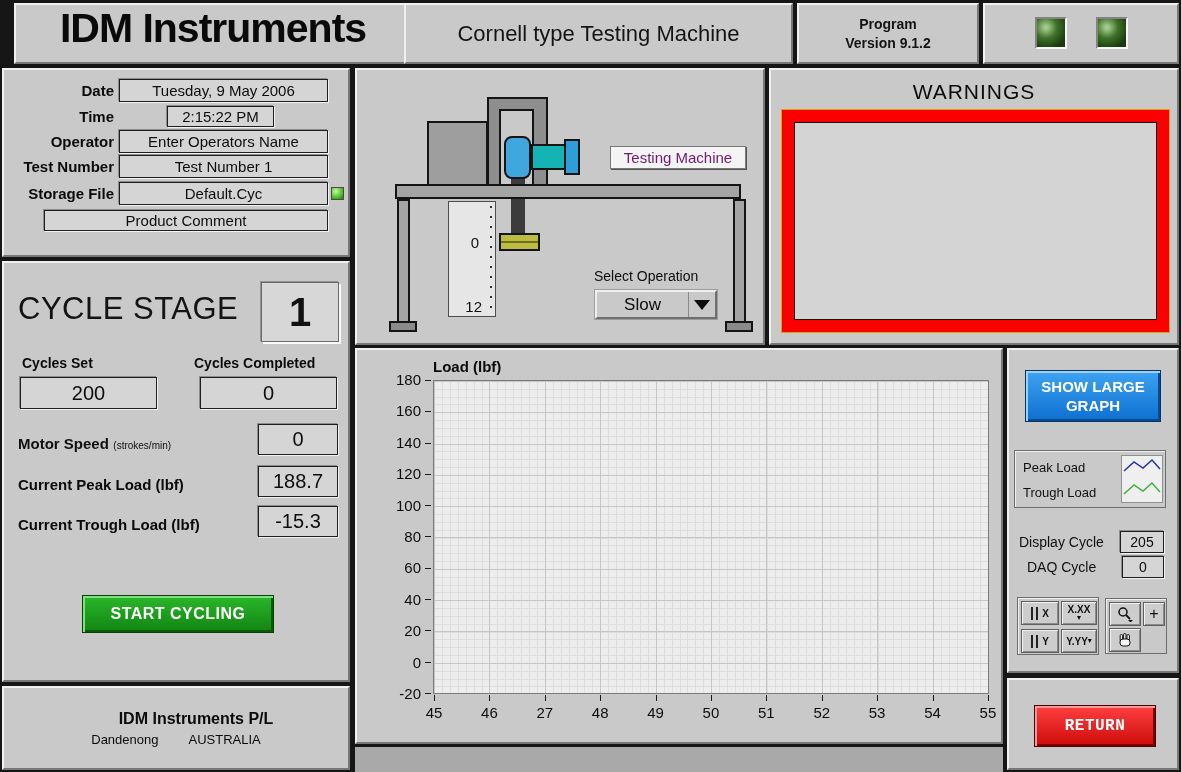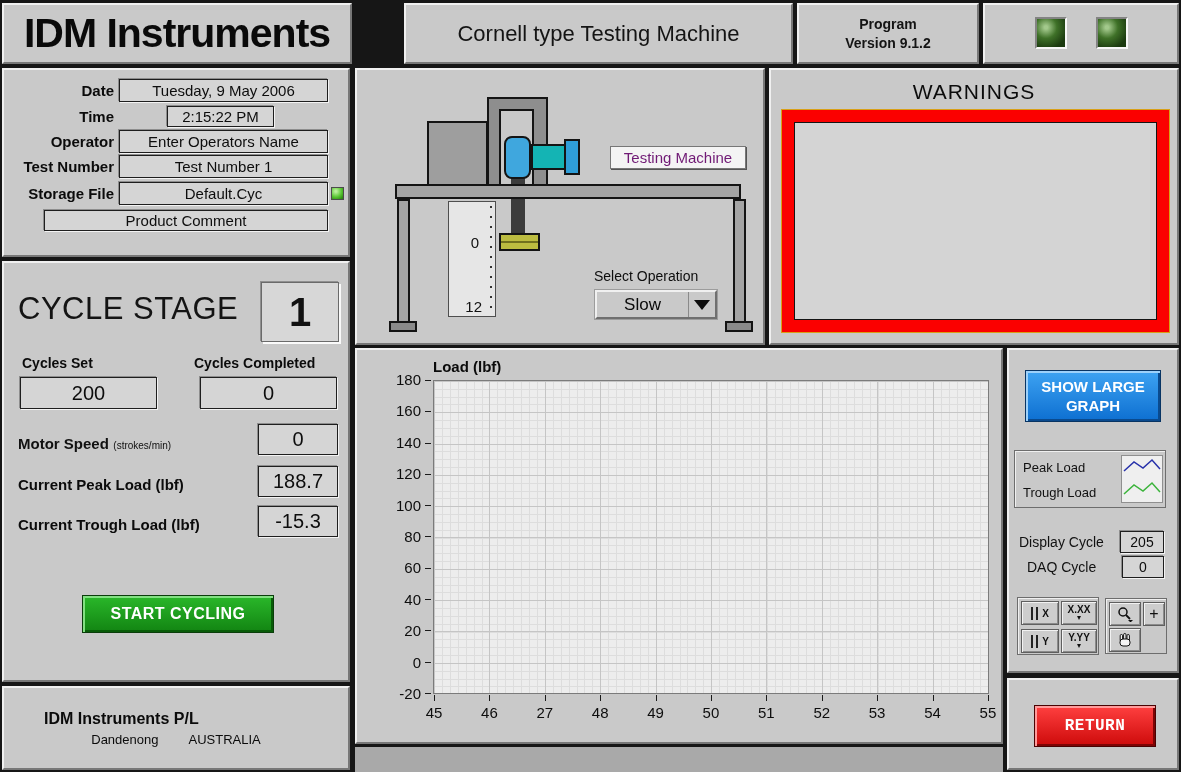--- a/index.html
+++ b/index.html
@@ -87,21 +87,21 @@
   .scale-letter{font-size:10px;font-weight:bold;color:#101010;}
   .bars{width:9px;height:13px;background:repeating-linear-gradient(to right,#222 0 2px,transparent 2px 5px);}
   .sm-label{font-size:10px;font-weight:bold;color:#101010;}
   .dn{font-size:8px;color:#101010;line-height:8px;}
   .footer1{font-size:16px;font-weight:bold;color:#0b0b0b;}
   .footer2{font-size:13px;color:#0b0b0b;}
 </style>
 </head>
 <body>
 
-<div class="abs panel" style="left:2px;top:3px;width:350px;height:61px;display:flex;align-items:center;justify-content:center;">
+<div class="abs panel" style="left:14px;top:3px;width:398px;height:61px;display:flex;justify-content:center;">
   <span class="brand">IDM Instruments</span>
 </div>
 
 <div class="abs panel" style="left:404px;top:3px;width:389px;height:61px;display:flex;flex-direction:column;align-items:center;justify-content:center;">
   <span class="h-title">Cornell type Testing Machine</span>
 </div>
 
 <div class="abs panel" style="left:797px;top:3px;width:182px;height:61px;display:flex;flex-direction:column;align-items:center;justify-content:center;">
   <span class="h-prog">Program</span>
   <span class="h-prog">Version 9.1.2</span>
@@ -150,21 +150,21 @@
   <div class="abs flabel" style="left:14px;top:213px;text-align:left;">Current Peak Load (lbf)</div>
   <div class="abs fieldbox numbox" style="left:254px;top:203px;width:80px;height:31px;">188.7</div>
 
   <div class="abs flabel" style="left:14px;top:253px;text-align:left;">Current Trough Load (lbf)</div>
   <div class="abs fieldbox numbox" style="left:254px;top:243px;width:80px;height:31px;">-15.3</div>
 
   <div class="abs btn btn-green" style="left:78px;top:332px;width:192px;height:38px;">START CYCLING</div>
 </div>
 
 <div class="abs panel" style="left:2px;top:686px;width:348px;height:84px;">
-  <div class="abs footer1" style="left:0;top:22px;width:100%;text-align:left;padding-left:40px;">IDM Instruments P/L</div>
+  <div class="abs footer1" style="left:0;top:22px;width:100%;text-align:center;padding-left:40px;">IDM Instruments P/L</div>
   <div class="abs footer2" style="left:0;top:44px;width:100%;display:flex;justify-content:center;gap:30px;">
     <span>Dandenong</span>
     <span>AUSTRALIA</span>
   </div>
 </div>
 
 <div class="abs panel" style="left:355px;top:68px;width:410px;height:277px;">
 
   <div class="abs" style="left:130px;top:27px;width:61px;height:91px;background:#8e8e8e;border:2px solid #141414;">
     <div class="abs" style="left:10px;top:10px;width:35px;height:81px;background:#c9c9c9;border:2px solid #141414;border-bottom:none;"></div>
@@ -274,21 +274,21 @@
       <span class="scale-letter">X</span>
     </div>
     <div class="abs mini" style="left:43px;top:3px;width:36px;height:24px;flex-direction:column;line-height:9px;">
       <span class="sm-label">X.XX</span>
       <span class="dn">▾</span>
     </div>
     <div class="abs mini" style="left:3px;top:31px;width:38px;height:24px;gap:2px;">
       <span class="bars"></span>
       <span class="scale-letter">Y</span>
     </div>
-    <div class="abs mini" style="left:43px;top:31px;width:36px;height:24px;flex-direction:column;line-height:9px;">
+    <div class="abs mini" style="left:43px;top:31px;width:36px;height:24px;flex-direction:row;line-height:9px;">
       <span class="sm-label">Y.YY</span>
       <span class="dn">▾</span>
     </div>
   </div>
 
   <div class="abs legendbox" style="left:96px;top:248px;width:62px;height:56px;">
     <div class="abs mini" style="left:3px;top:3px;width:32px;height:24px;">
       <svg width="18" height="16" viewBox="0 0 18 16">
         <circle cx="7" cy="6" r="4" fill="none" stroke="#101010" stroke-width="1.5"></circle>
         <line x1="10" y1="9" x2="14" y2="13" stroke="#101010" stroke-width="1.8"></line>

